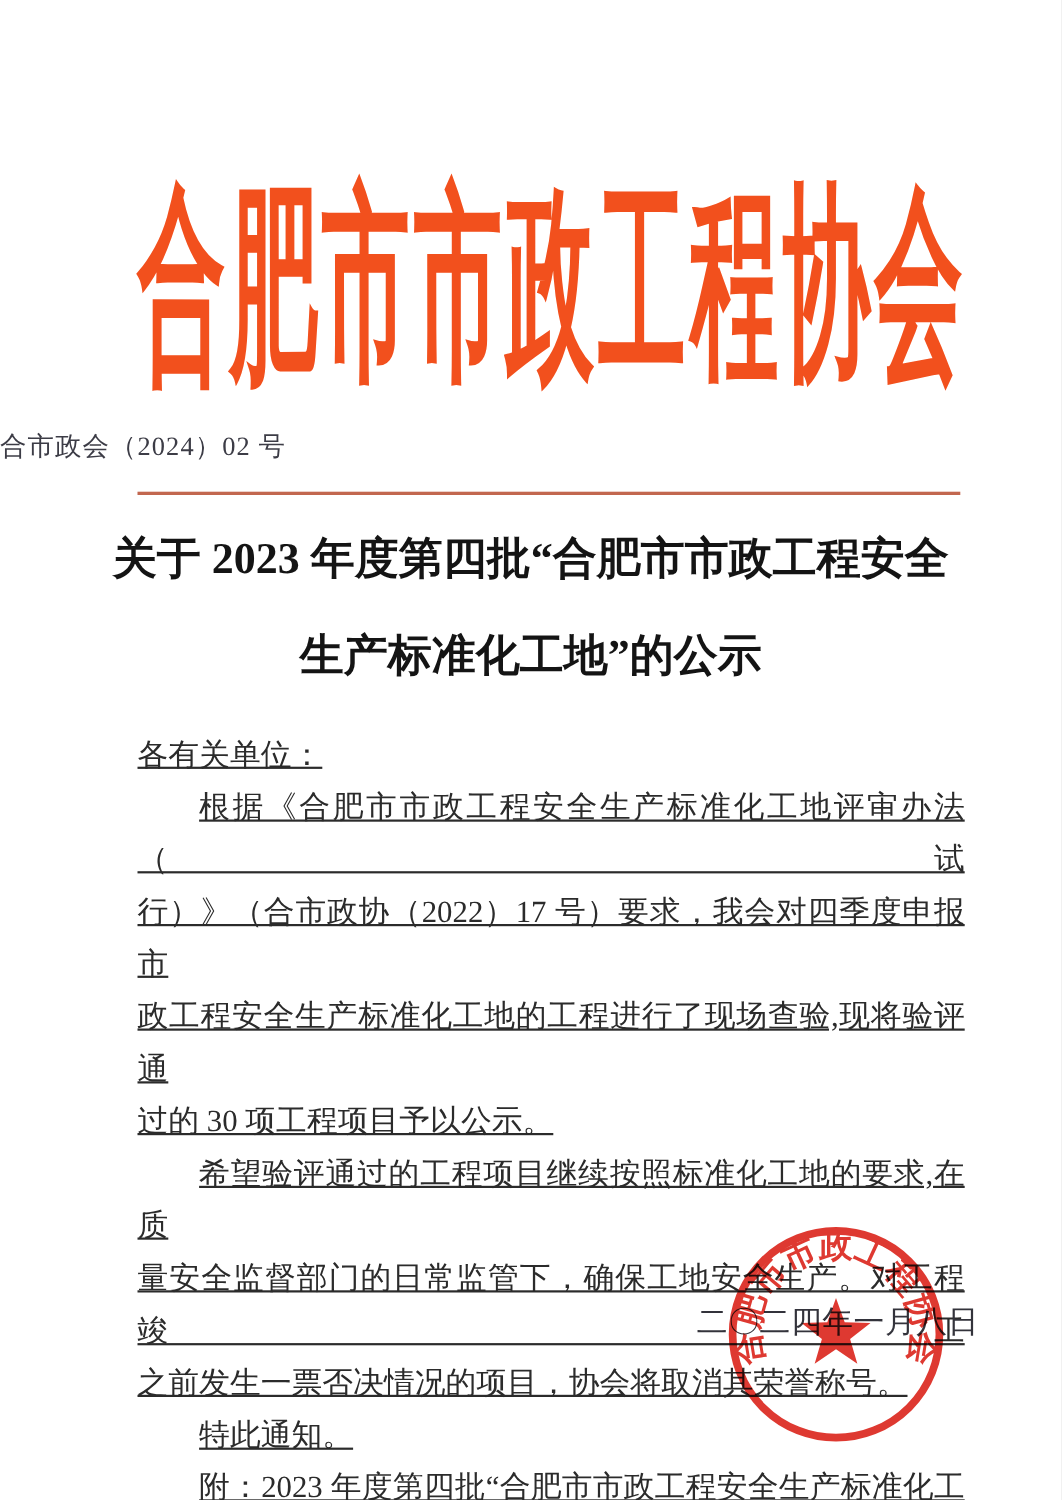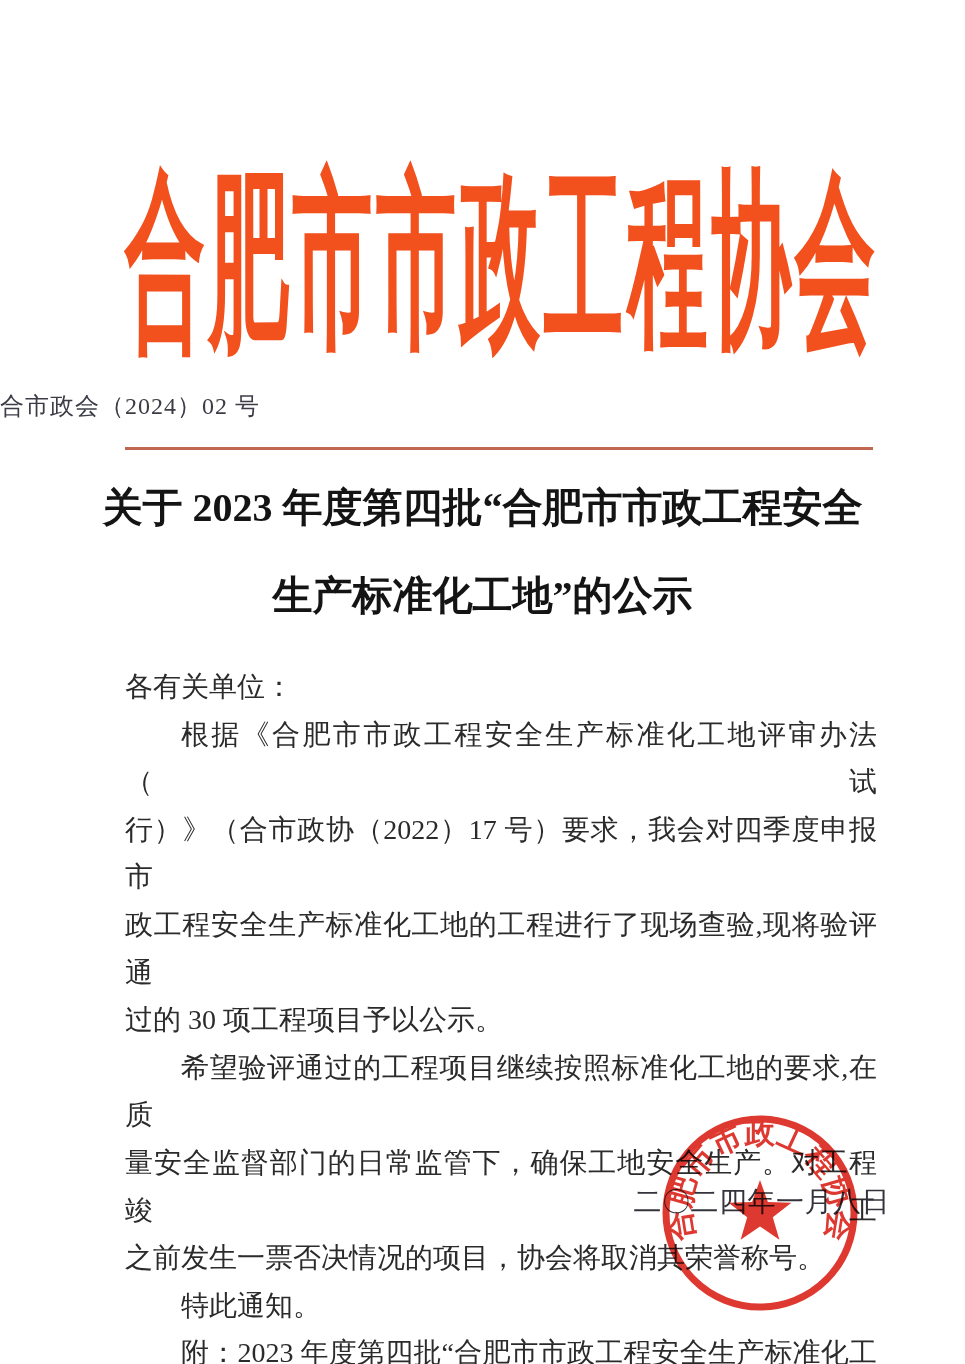--- a/index.html
+++ b/index.html
@@ -63,21 +63,21 @@
   
   .body-text {
     position: absolute;
     left: 125px;
     top: 663px;
     width: 752px;
     font-size: 28px;
     line-height: 47.6px;
     color: #2B2B2B;
   }
-  .body-text .line { width: 100%; }
+  .body-text .line { width: 100%; text-decoration: underline; }
   .body-text .indent { text-indent: 56px; }
   .body-text .just { text-align: justify; text-align-last: justify; }
   
   .issue-date {
     position: absolute;
     top: 1183px;
     right: 75px;
     font-size: 28px;
     color: #33333b;
     letter-spacing: 0.5px;

